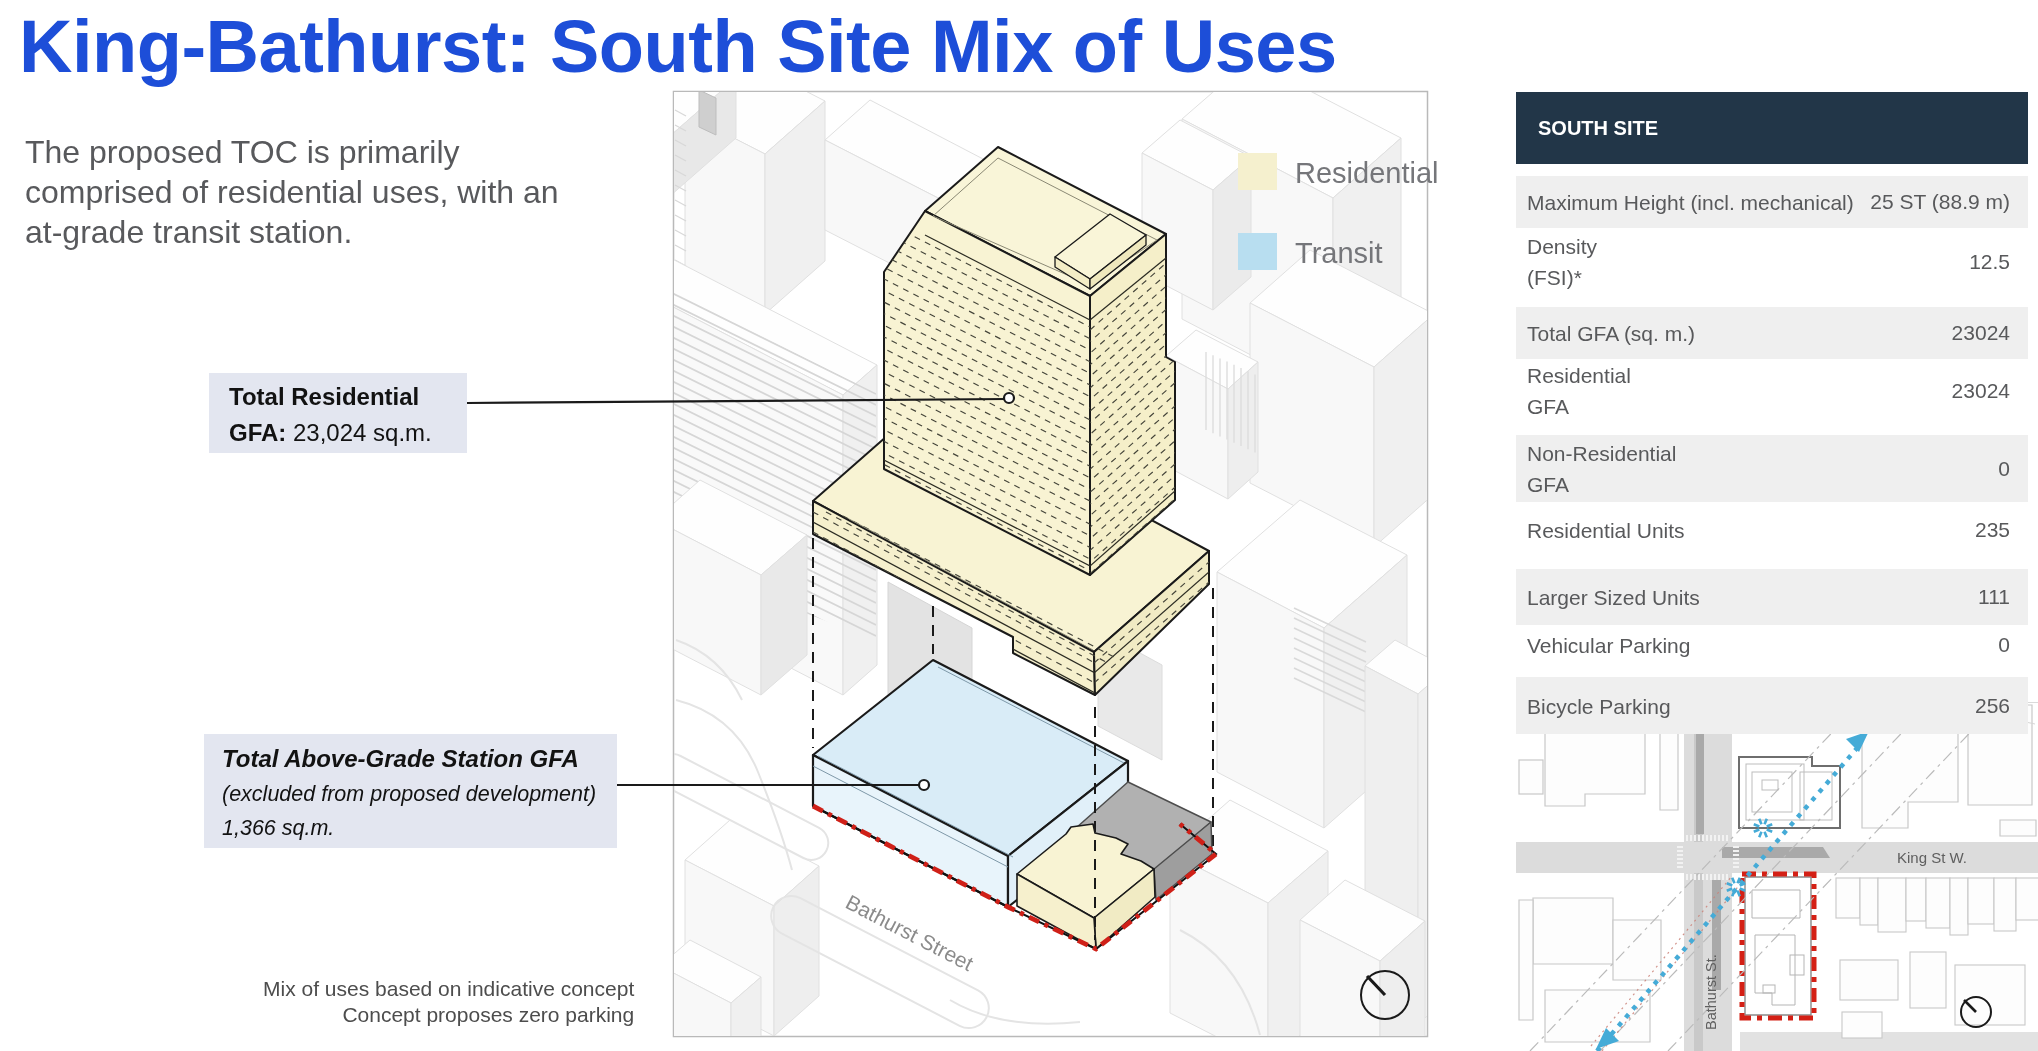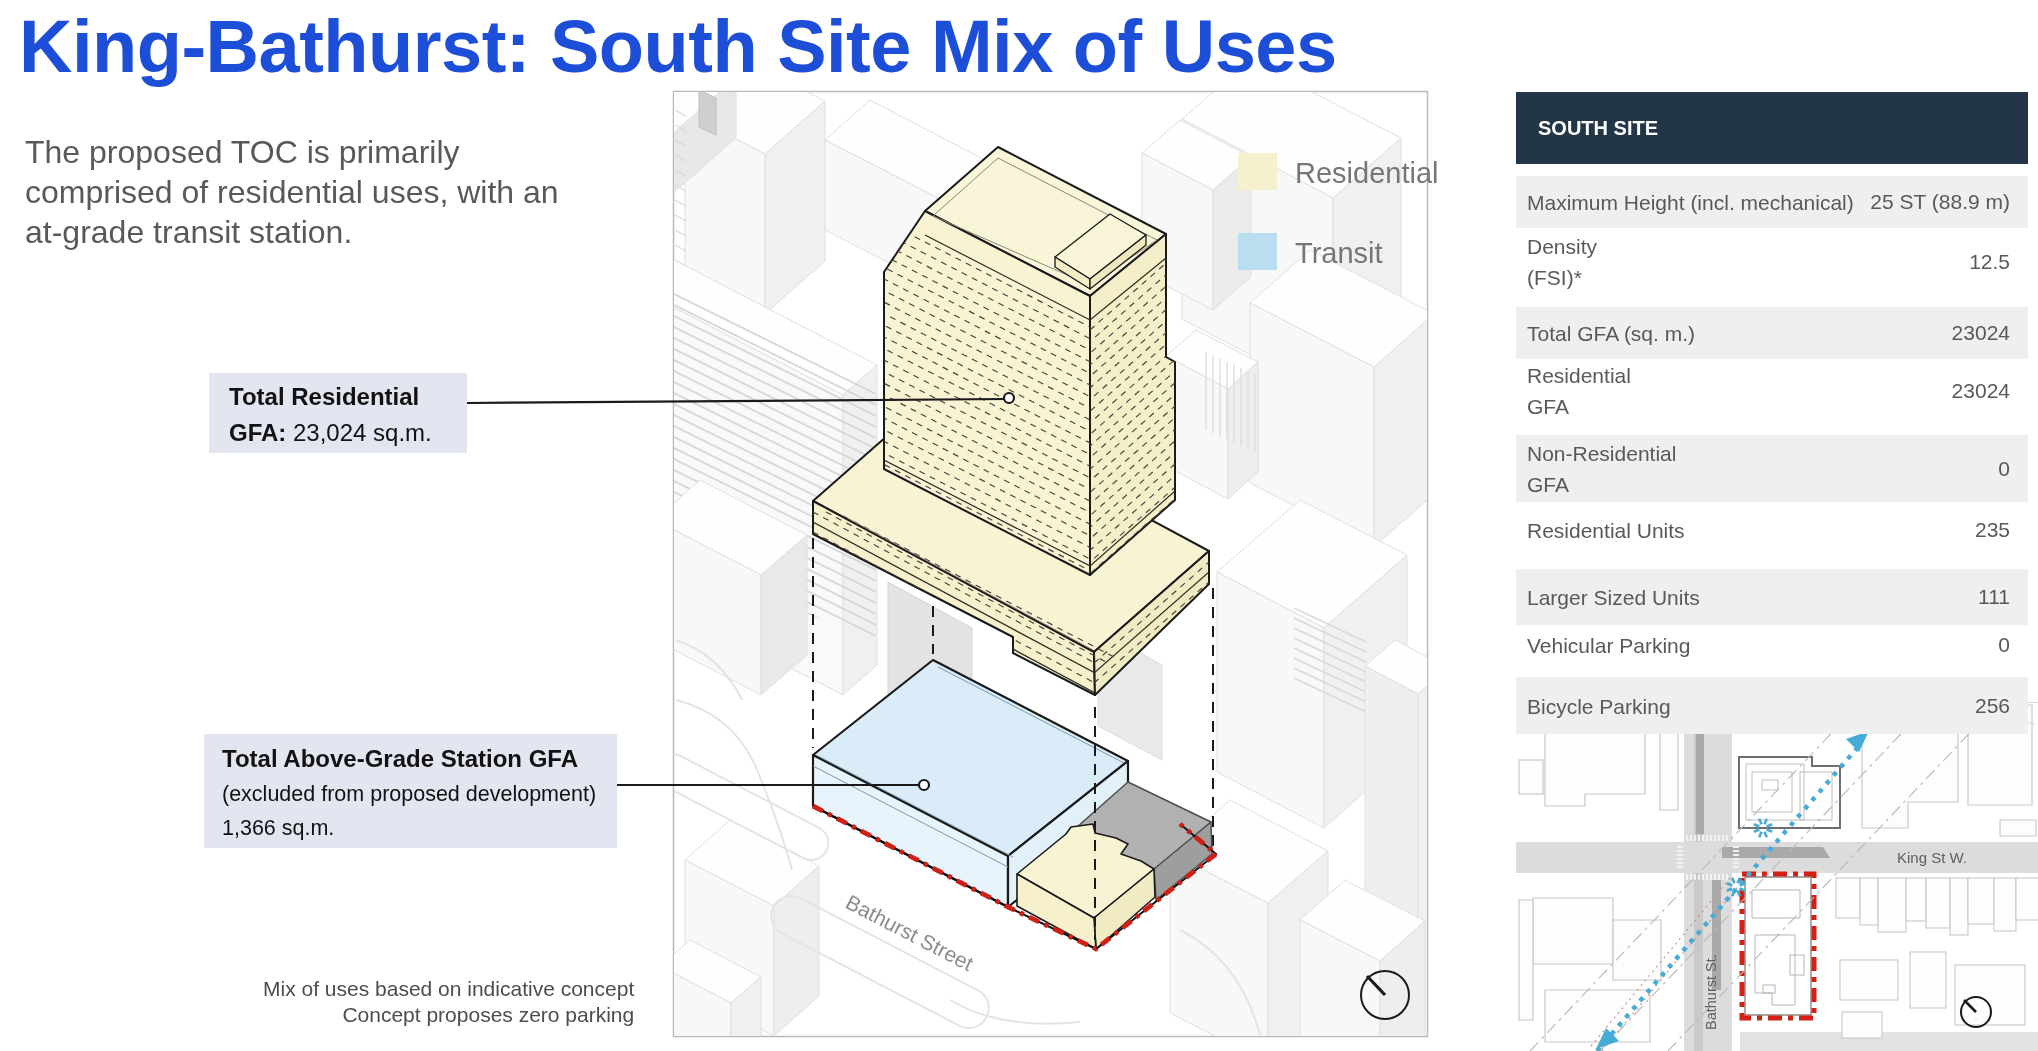--- a/index.html
+++ b/index.html
@@ -2,21 +2,21 @@
 <html><head>
 <meta charset="utf-8">
 <style>
 html,body { margin:0; padding:0; background:#ffffff; width:2038px; height:1051px;
   font-family:"Liberation Sans", sans-serif; overflow:hidden; }
 .abs { position:absolute; }
 #title { left:19px; top:4px; font-size:74px; font-weight:bold; color:#1d4ed8; letter-spacing:-0.5px; }
 #intro { left:25px; top:132px; font-size:32px; line-height:40px; color:#58595c; }
 .callout { background:#e3e6f0; color:#121212; white-space:nowrap; }
 #co1 { left:209px; top:364px; width:258px; height:80px; font-size:24px; line-height:36px; padding:6px 0 0 20px; box-sizing:border-box;margin-top:9px; }
-#co2 { left:204px; top:734px; width:413px; height:114px; font-size:21.5px; line-height:34px; padding:8px 0 0 18px; box-sizing:border-box; }
+#co2 { left:204px; top:734px; width:413px; height:114px; font-size:21.5px; line-height:34px; padding:8px 0 0 18px; box-sizing:border-box;font-style:italic; }
 #co2 b { font-size:24px; }
 #note { left:263px; top:976px; font-size:21px; line-height:26px; color:#4d4d4d;text-align:right; }
 #tablewrap { left:1516px; top:92px; width:512px; }
 #thead { height:72px; background:#223648; color:#ffffff; font-weight:bold; font-size:20px;
   line-height:72px; padding-left:22px; margin-bottom:4px; }
 .trow { position:relative; color:#58595b; font-size:21px; }
 .trow .lbl { position:absolute; left:11px; top:50%; transform:translateY(-50%); line-height:31px; }
 .trow .val { position:absolute; right:18px; top:50%; transform:translateY(-50%); }
 .g { background:#efefef;margin-top:12px; }
 svg { position:absolute; left:0; top:0; }

